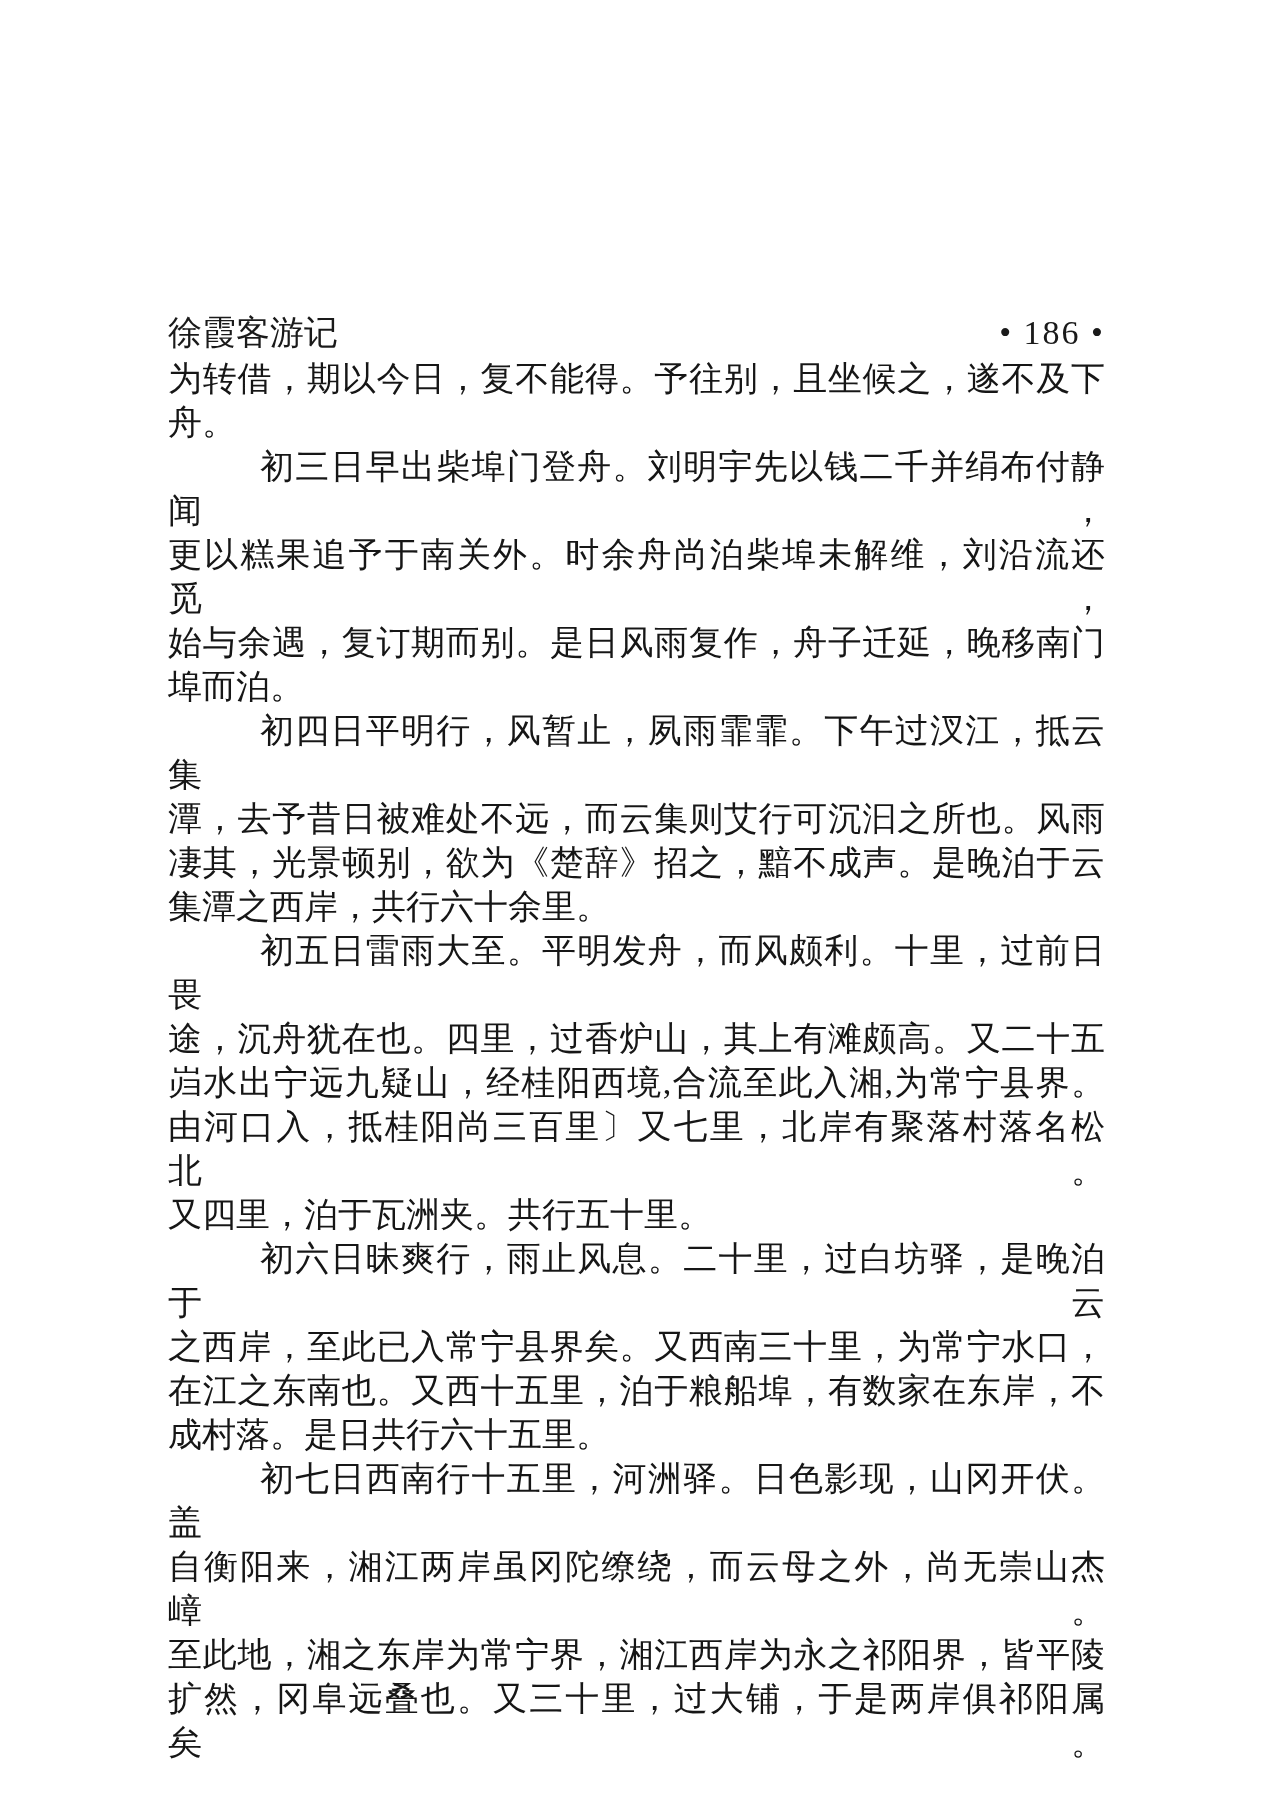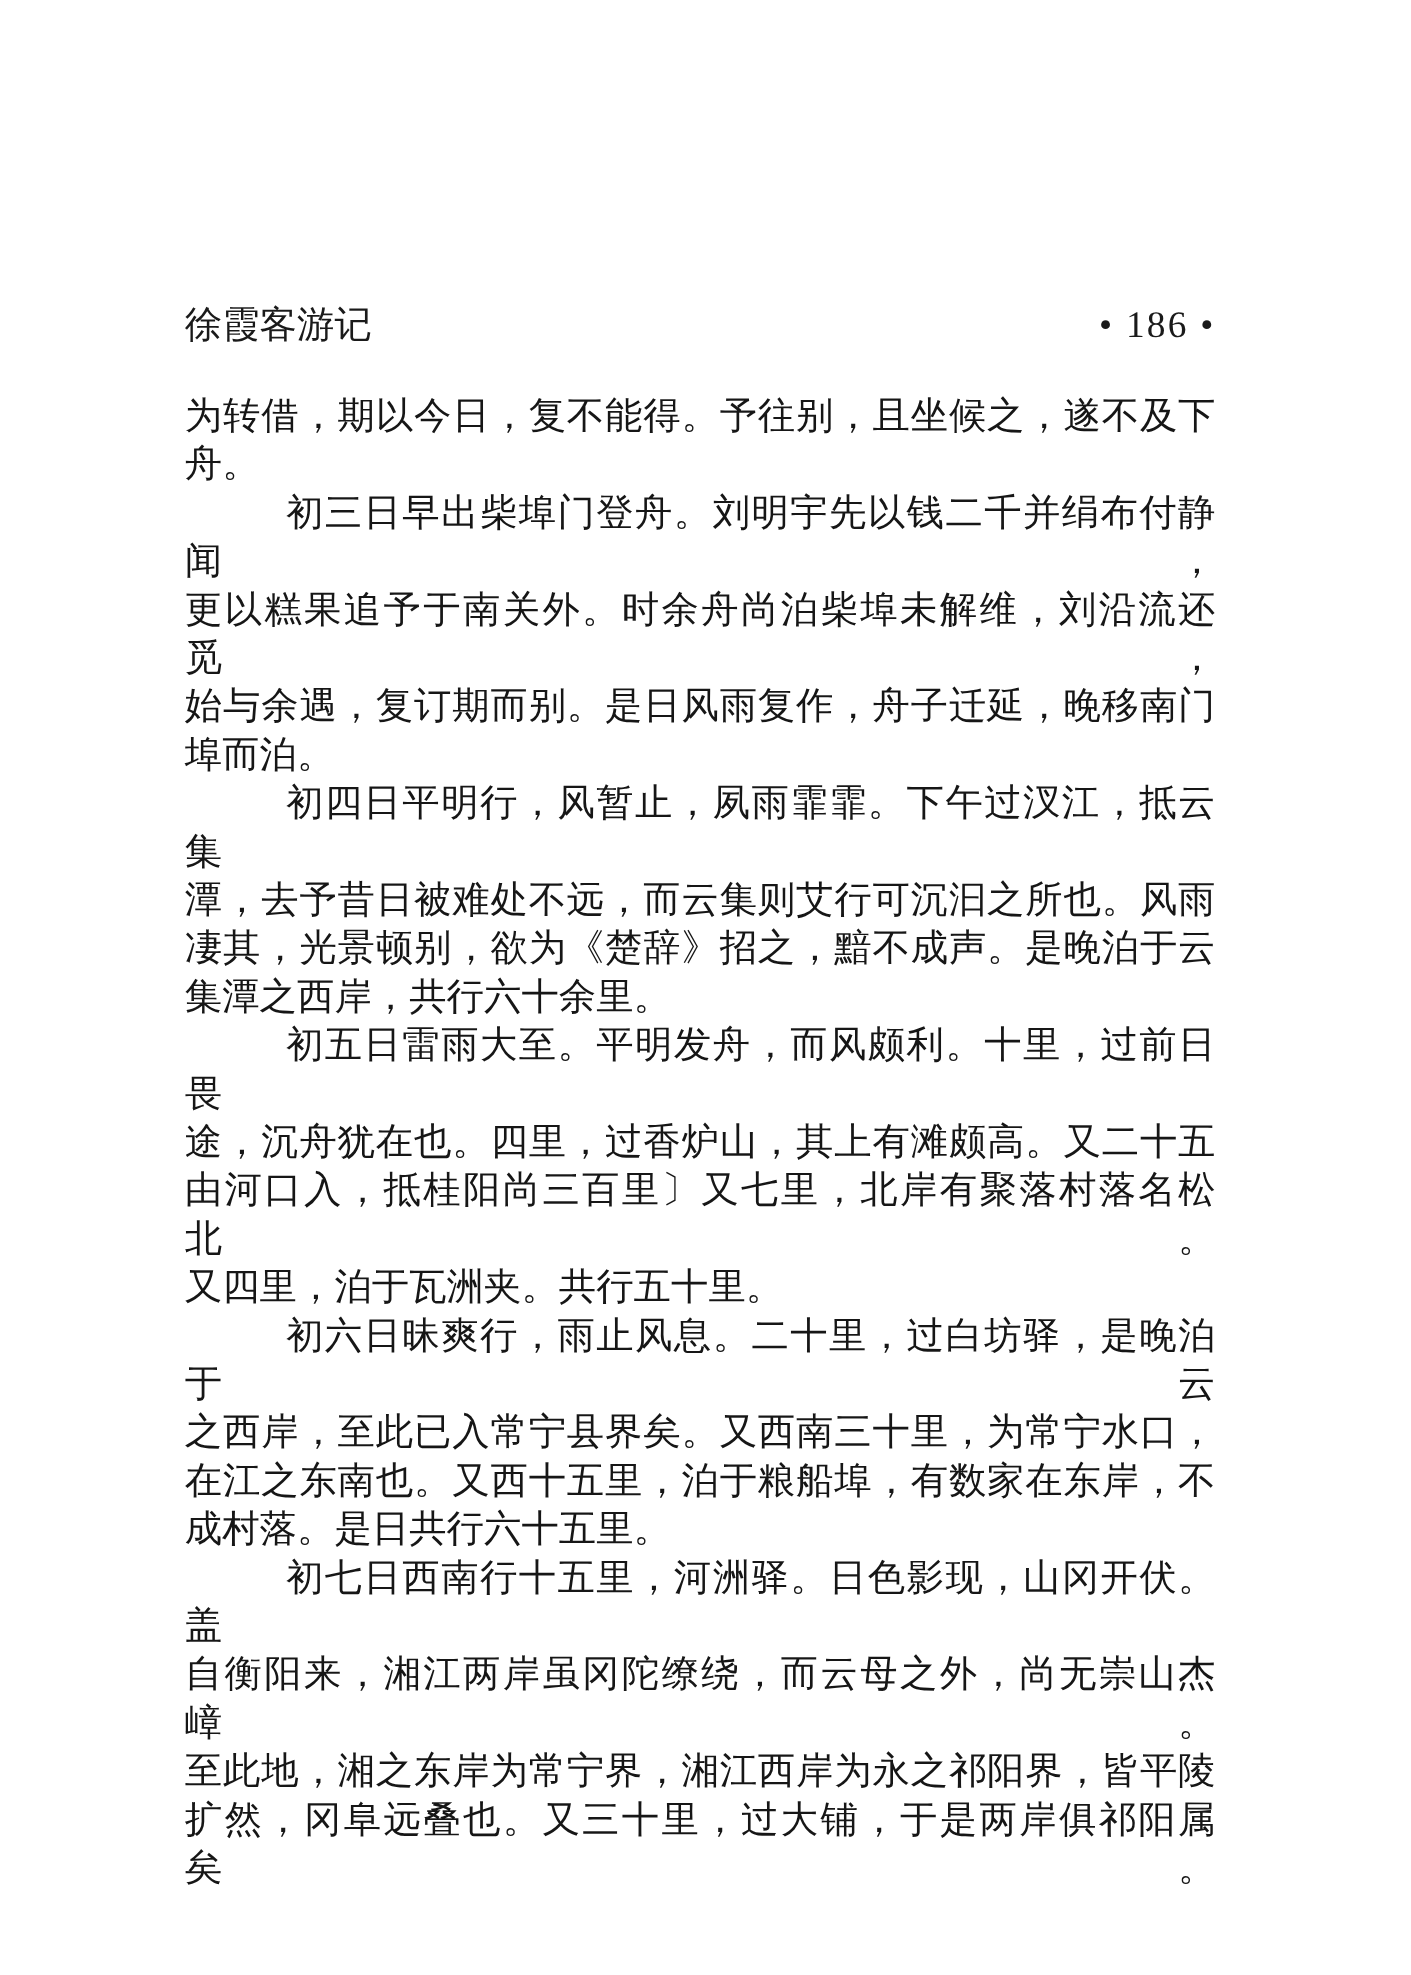--- a/index.html
+++ b/index.html
@@ -12,31 +12,32 @@
     width: 1283px;
     height: 1795px;
     background: #ffffff;
     overflow: hidden;
     font-family: "Liberation Serif", "DejaVu Serif", serif;
     color: #1a1a1a;
   }
   .running-header {
     position: absolute;
     left: 168px;
-    top: 276px;
+    top: 266px;
     width: 937px;
     display: flex;
     justify-content: space-between;
     align-items: baseline;
     font-size: 34px;
     line-height: 40px;
     color: #1a1a1a;
   }
   .running-header .page-num {
     letter-spacing: 2px;
+    margin-top: 47px;
   }
   .body-text {
     position: absolute;
     left: 168px;
     top: 357px;
     width: 937px;
     font-size: 34px;
     line-height: 44px;
     color: #161616;
   }
@@ -84,20 +85,21 @@
       </div>
       <div class="para">
         <div class="line full indent">初四日平明行，风暂止，夙雨霏霏。下午过汊江，抵云集</div>
         <div class="line full">潭，去予昔日被难处不远，而云集则艾行可沉汩之所也。风雨</div>
         <div class="line full">凄其，光景顿别，欲为《楚辞》招之，黯不成声。是晚泊于云</div>
         <div class="line last">集潭之西岸，共行六十余里。</div>
       </div>
       <div class="para">
         <div class="line full indent">初五日雷雨大至。平明发舟，而风颇利。十里，过前日畏</div>
         <div class="line full">途，沉舟犹在也。四里，过香炉山，其上有滩颇高。又二十五</div>
+        <div class="line full">岿水出宁远九疑山，经桂阳西境,合流至此入湘,为常宁县界。</div>
         <div class="line full">由河口入，抵桂阳尚三百里〕又七里，北岸有聚落村落名松北。</div>
         <div class="line last">又四里，泊于瓦洲夹。共行五十里。</div>
       </div>
       <div class="para">
         <div class="line full indent">初六日昧爽行，雨止风息。二十里，过白坊驿，是晚泊于云</div>
         <div class="line full">之西岸，至此已入常宁县界矣。又西南三十里，为常宁水口，</div>
         <div class="line full">在江之东南也。又西十五里，泊于粮船埠，有数家在东岸，不</div>
         <div class="line last">成村落。是日共行六十五里。</div>
       </div>
       <div class="para">

